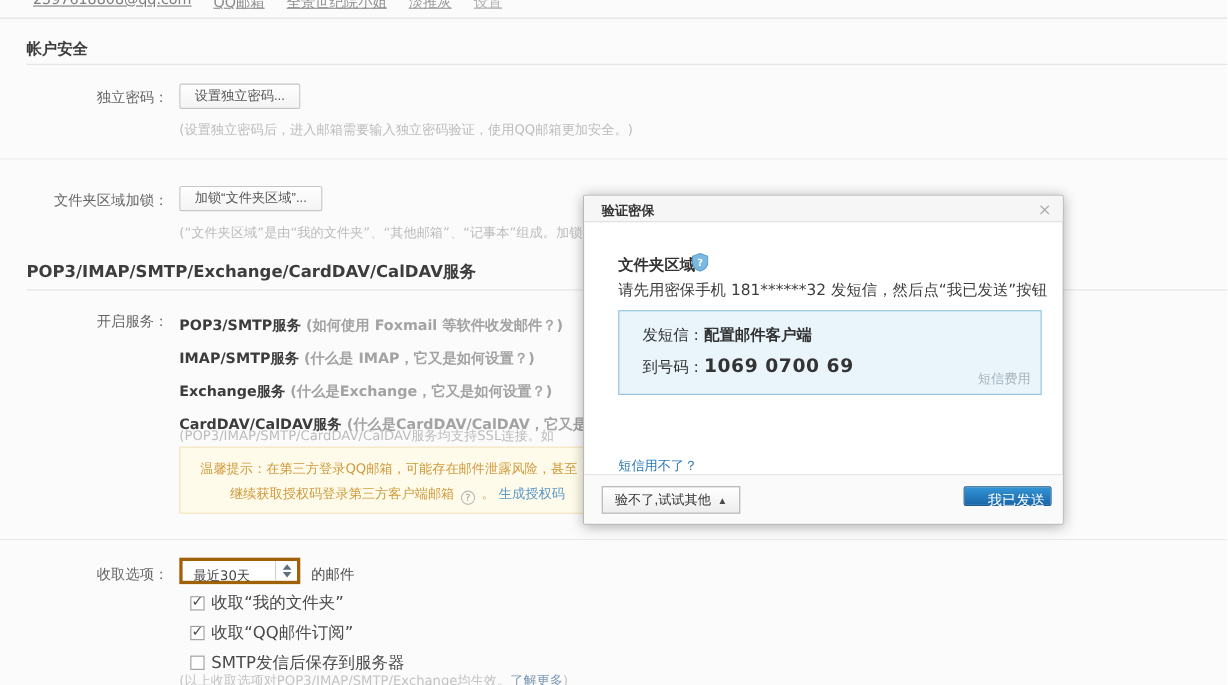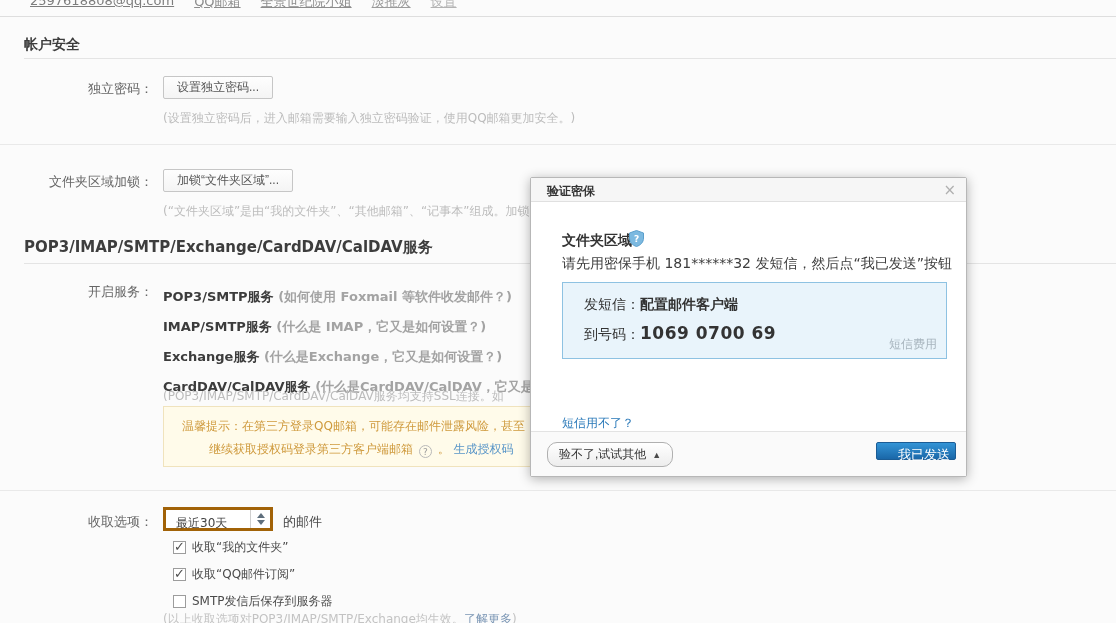--- a/index.html
+++ b/index.html
@@ -40,21 +40,21 @@
   .warn-link { color:#5a96c8; cursor:pointer; }
 
   .dropdown { position:absolute; left:163px; top:507px; width:110px; height:24px; background:#fff;
               border:3px solid #a16207; font-size:12px; color:#444; cursor:pointer; }
   .dropdown .val { position:absolute; left:10px; top:5px; }
   .dropdown .spin { position:absolute; right:0; top:0; width:20px; height:100%; border-left:1px solid #cfcfcf;
                     display:flex; flex-direction:column; align-items:center; justify-content:center; gap:2px; }
   .tri-up   { width:0; height:0; border-left:4px solid transparent; border-right:4px solid transparent; border-bottom:5px solid #5f6f7d; }
   .tri-down { width:0; height:0; border-left:4px solid transparent; border-right:4px solid transparent; border-top:5px solid #5f6f7d; }
 
-  .cbrow { position:absolute; left:173px; display:flex; align-items:center; gap:6px; font-size:12px; color:#4a4a4a; }
+  .cbrow { position:absolute; left:173px; display:flex; align-items:center; gap:6px; font-size:15px; color:#4a4a4a; }
   .cb { width:13px; height:13px; background:#fff; border:1px solid #9c9c9c; position:relative; cursor:pointer; flex:0 0 auto; }
   .cb.checked::after { content:"✓"; position:absolute; left:0px; top:-3px; font-size:13px; font-weight:bold; color:#4e4e4e; }
 
   .footnote { position:absolute; left:163px; top:611px; font-size:12px; color:#c3c3c3; white-space:nowrap; }
   .footnote .more { color:#7c97b5; cursor:pointer; }
 
   
   .modal { position:absolute; left:530px; top:177px; width:437px; height:300px; background:#fff;
            border:1px solid #b7b7b7; border-radius:2px; box-shadow:0 2px 12px rgba(0,0,0,0.3); z-index:10; }
   .modal-header { position:absolute; left:0; right:0; top:0; height:24px; background:#f6f6f6; border-bottom:1px solid #e0e0e0; }
@@ -70,21 +70,21 @@
   .sms-line1 { position:absolute; left:21px; top:13px; font-size:14px; color:#333; }
   .sms-line2 { position:absolute; left:21px; top:40px; font-size:14px; color:#333; }
   .sms-bold { font-weight:bold; }
   .sms-number { font-weight:bold; font-size:17px; letter-spacing:0.5px; }
   .fee-link { position:absolute; right:9px; bottom:5px; font-size:12px; color:#a7b4bd; cursor:pointer; }
 
   .alt-link { position:absolute; left:31px; top:237px; font-size:12px; color:#2878b8; cursor:pointer; }
 
   .modal-footer { position:absolute; left:0; right:0; bottom:0; height:45px; background:#fafafa; border-top:1px solid #e3e3e3; }
   .btn-other { position:absolute; left:16px; top:10px; height:25px; line-height:23px; padding:0 11px; font-size:12px; color:#333;
-               background:linear-gradient(#ffffff,#ededed); border:1px solid #b0b0b0; border-radius:10px; cursor:pointer; white-space:nowrap; }
+               background:linear-gradient(#ffffff,#ededed); border:1px solid #b0b0b0; border-radius:0; cursor:pointer; white-space:nowrap; }
   .btn-other .arrow { font-size:9px; color:#4a4a4a; margin-left:6px; }
   .btn-primary { position:absolute; right:10px; top:10px; width:80px; height:18px; line-height:23px; text-align:center;
                  font-size:13px; color:#fff; background:linear-gradient(#3394d6,#1a67a8); border:1px solid #1b5c95;
                  border-radius:2px; cursor:pointer;padding-left:16px; }
 </style>
 </head>
 <body>
 
 <div id="screen">
 

